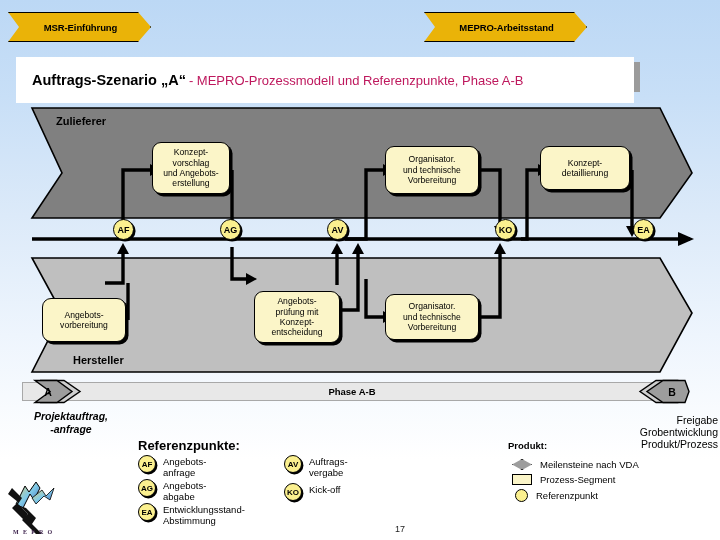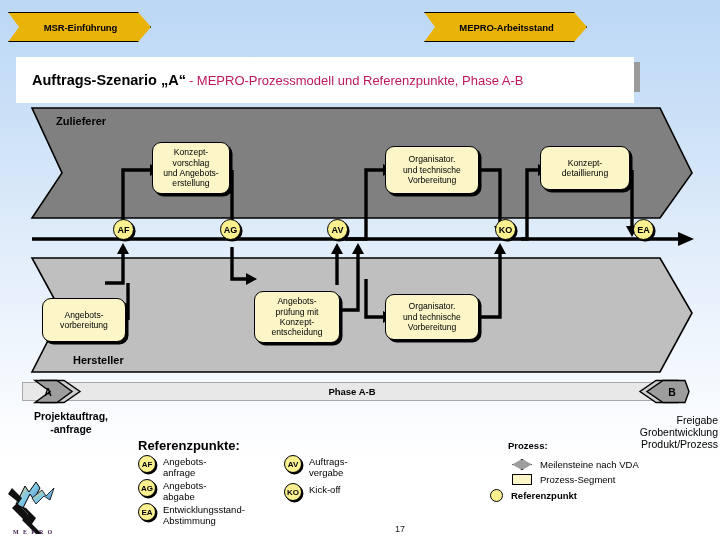--- a/index.html
+++ b/index.html
@@ -85,21 +85,21 @@
   .milestone .dlabel {
     position: absolute; left: 0; top: 0; width: 52px; height: 25px;
     display: flex; align-items: center; justify-content: center;
     font-size: 10.5px; font-weight: bold; color: #000;
   }
 
   
   .btxt { position: absolute; color: #000; }
   #proj-label {
     left: 6px; top: 410px; width: 130px;
-    font-size: 10.5px; font-weight: bold; line-height: 13px; text-align: center;
+    font-size: 10.5px; font-weight: bold; line-height: 13px; text-align: center; font-style: italic;
   }
   #freigabe-label {
     left: 578px; top: 414px; width: 140px;
     font-size: 10.5px; font-weight: normal; line-height: 12px; text-align: right;
   }
   #refpts-title {
     left: 138px; top: 438px; font-size: 13px; font-weight: bold;
   }
   #legende-title {
     left: 508px; top: 440px; font-size: 9.5px; font-weight: bold;
@@ -294,31 +294,31 @@
     <div class="refrow" style="left: 284px; top: 455px;">
       <div class="rcircle">AV</div>
       <div class="rtext">Auftrags-<br>vergabe</div>
     </div>
     <div class="refrow" style="left: 284px; top: 483px;">
       <div class="rcircle">KO</div>
       <div class="rtext">Kick-off</div>
     </div>
   </div>
 
-<div class="btxt" id="legende-title">Prozess:</div>
+<div class="btxt" id="legende-title">Produkt:</div>
 <div id="legend-items">
     <div class="legrow" style="left: 512px; top: 459px;">
       <div class="leg-diamond"></div>
       <div class="ltext">Meilensteine nach VDA</div>
     </div>
     <div class="legrow" style="left: 512px; top: 474px;">
       <div class="leg-rect"></div>
       <div class="ltext">Prozess-Segment</div>
     </div>
-    <div class="legrow" style="left: 487px; top: 489px; font-weight: bold;">
+    <div class="legrow" style="left: 512px; top: 489px;">
       <div class="leg-circ"></div>
       <div class="ltext">Referenzpunkt</div>
     </div>
   </div>
 
 <div id="logo">
   <svg width="64" height="58" viewBox="0 0 64 58" xmlns="http://www.w3.org/2000/svg">
     <defs>
       <linearGradient id="g1" x1="0" y1="0" x2="1" y2="1">
         <stop offset="0%" stop-color="#f0d36a"></stop>

